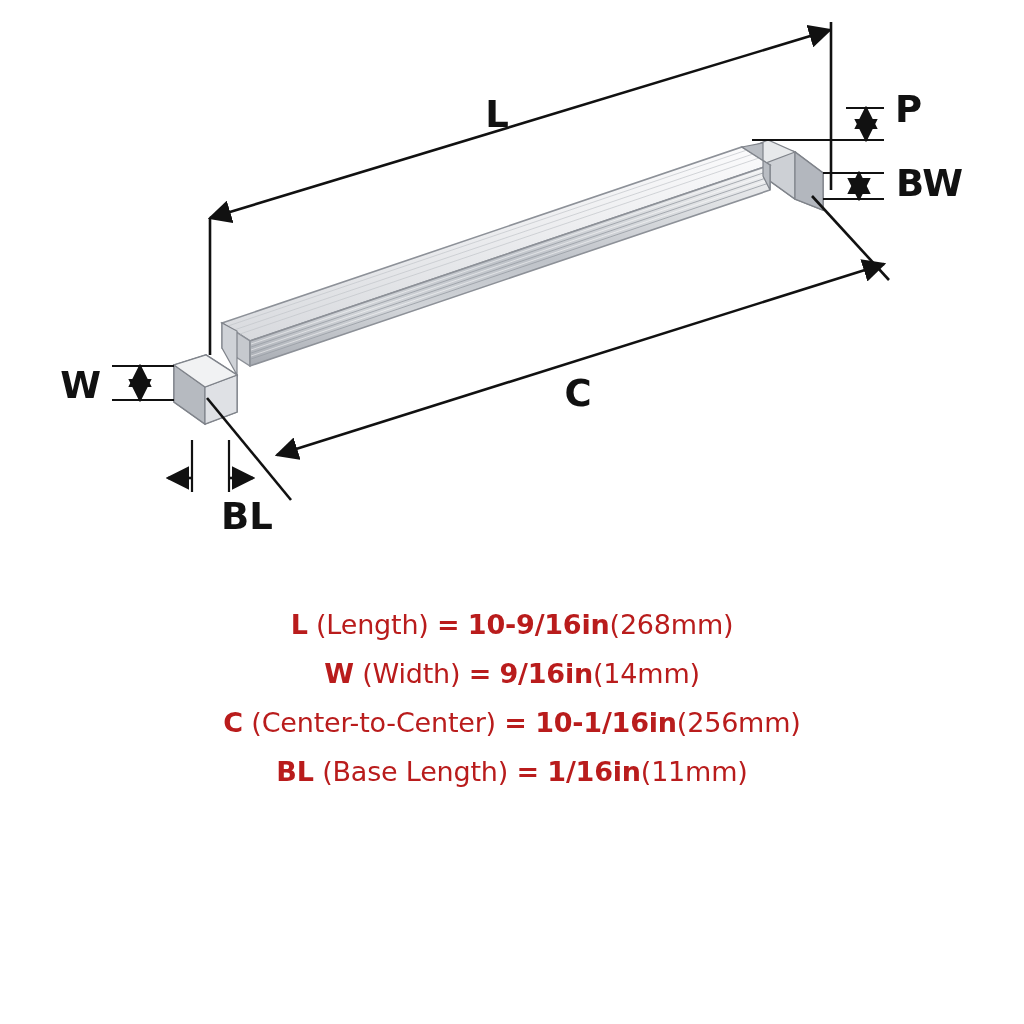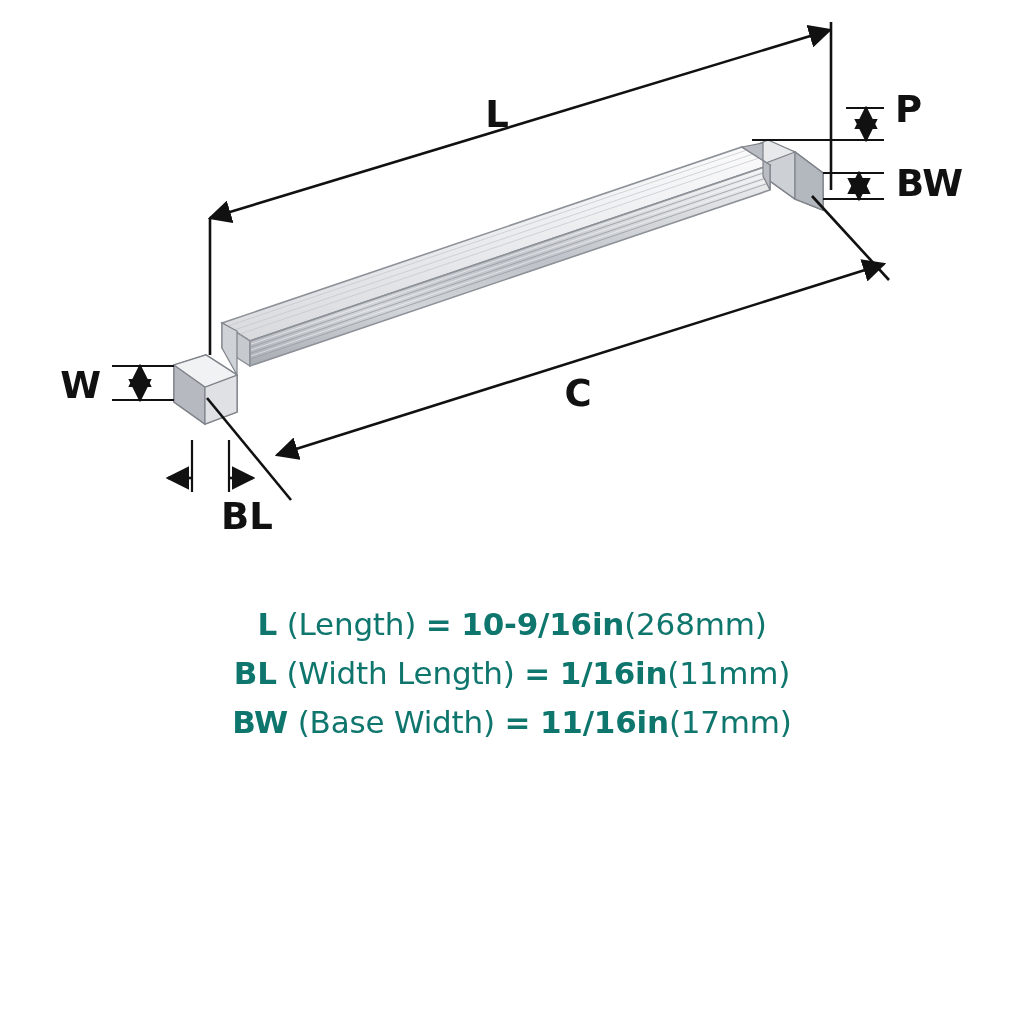--- a/index.html
+++ b/index.html
@@ -31,23 +31,23 @@
     left: 0;
     top: 600px;
     width: 1024px;
     height: 390px;
     display: flex;
     flex-direction: column;
     align-items: center;
     justify-content: flex-start;
   }
   .spec-row {
-    font-size: 31px;
+    font-size: 27px;
     line-height: 49px;
-    color: #0f766e;
+    color: #b91c1c;
     white-space: nowrap;
     letter-spacing: -0.2px;
   }
   .spec-row .sym {
     font-weight: bold;
   }
   .spec-row .nm {
     font-weight: normal;
   }
   .spec-row .eq {
@@ -183,26 +183,32 @@
   </div>
 
   <div id="spec-list">
     <div class="spec-row">
       <span class="sym">L</span>
       <span class="nm">(Length)</span>
       <span class="eq">=</span>
       <span class="val">10-9/16in</span><span class="metric">(268mm)</span>
     </div>
     <div class="spec-row">
+      <span class="sym">W</span>
+      <span class="nm">(Width)</span>
+      <span class="eq">=</span>
+      <span class="val">9/16in</span><span class="metric">(14mm)</span>
+    </div>
+    <div class="spec-row">
+      <span class="sym">C</span>
+      <span class="nm">(Center-to-Center)</span>
+      <span class="eq">=</span>
+      <span class="val">10-1/16in</span><span class="metric">(256mm)</span>
+    </div>
+    <div class="spec-row">
       <span class="sym">BL</span>
-      <span class="nm">(Width Length)</span>
+      <span class="nm">(Base Length)</span>
       <span class="eq">=</span>
       <span class="val">1/16in</span><span class="metric">(11mm)</span>
     </div>
-    <div class="spec-row">
-      <span class="sym">BW</span>
-      <span class="nm">(Base Width)</span>
-      <span class="eq">=</span>
-      <span class="val">11/16in</span><span class="metric">(17mm)</span>
-    </div>
   </div>
 
 </div>
 
 </body></html>

